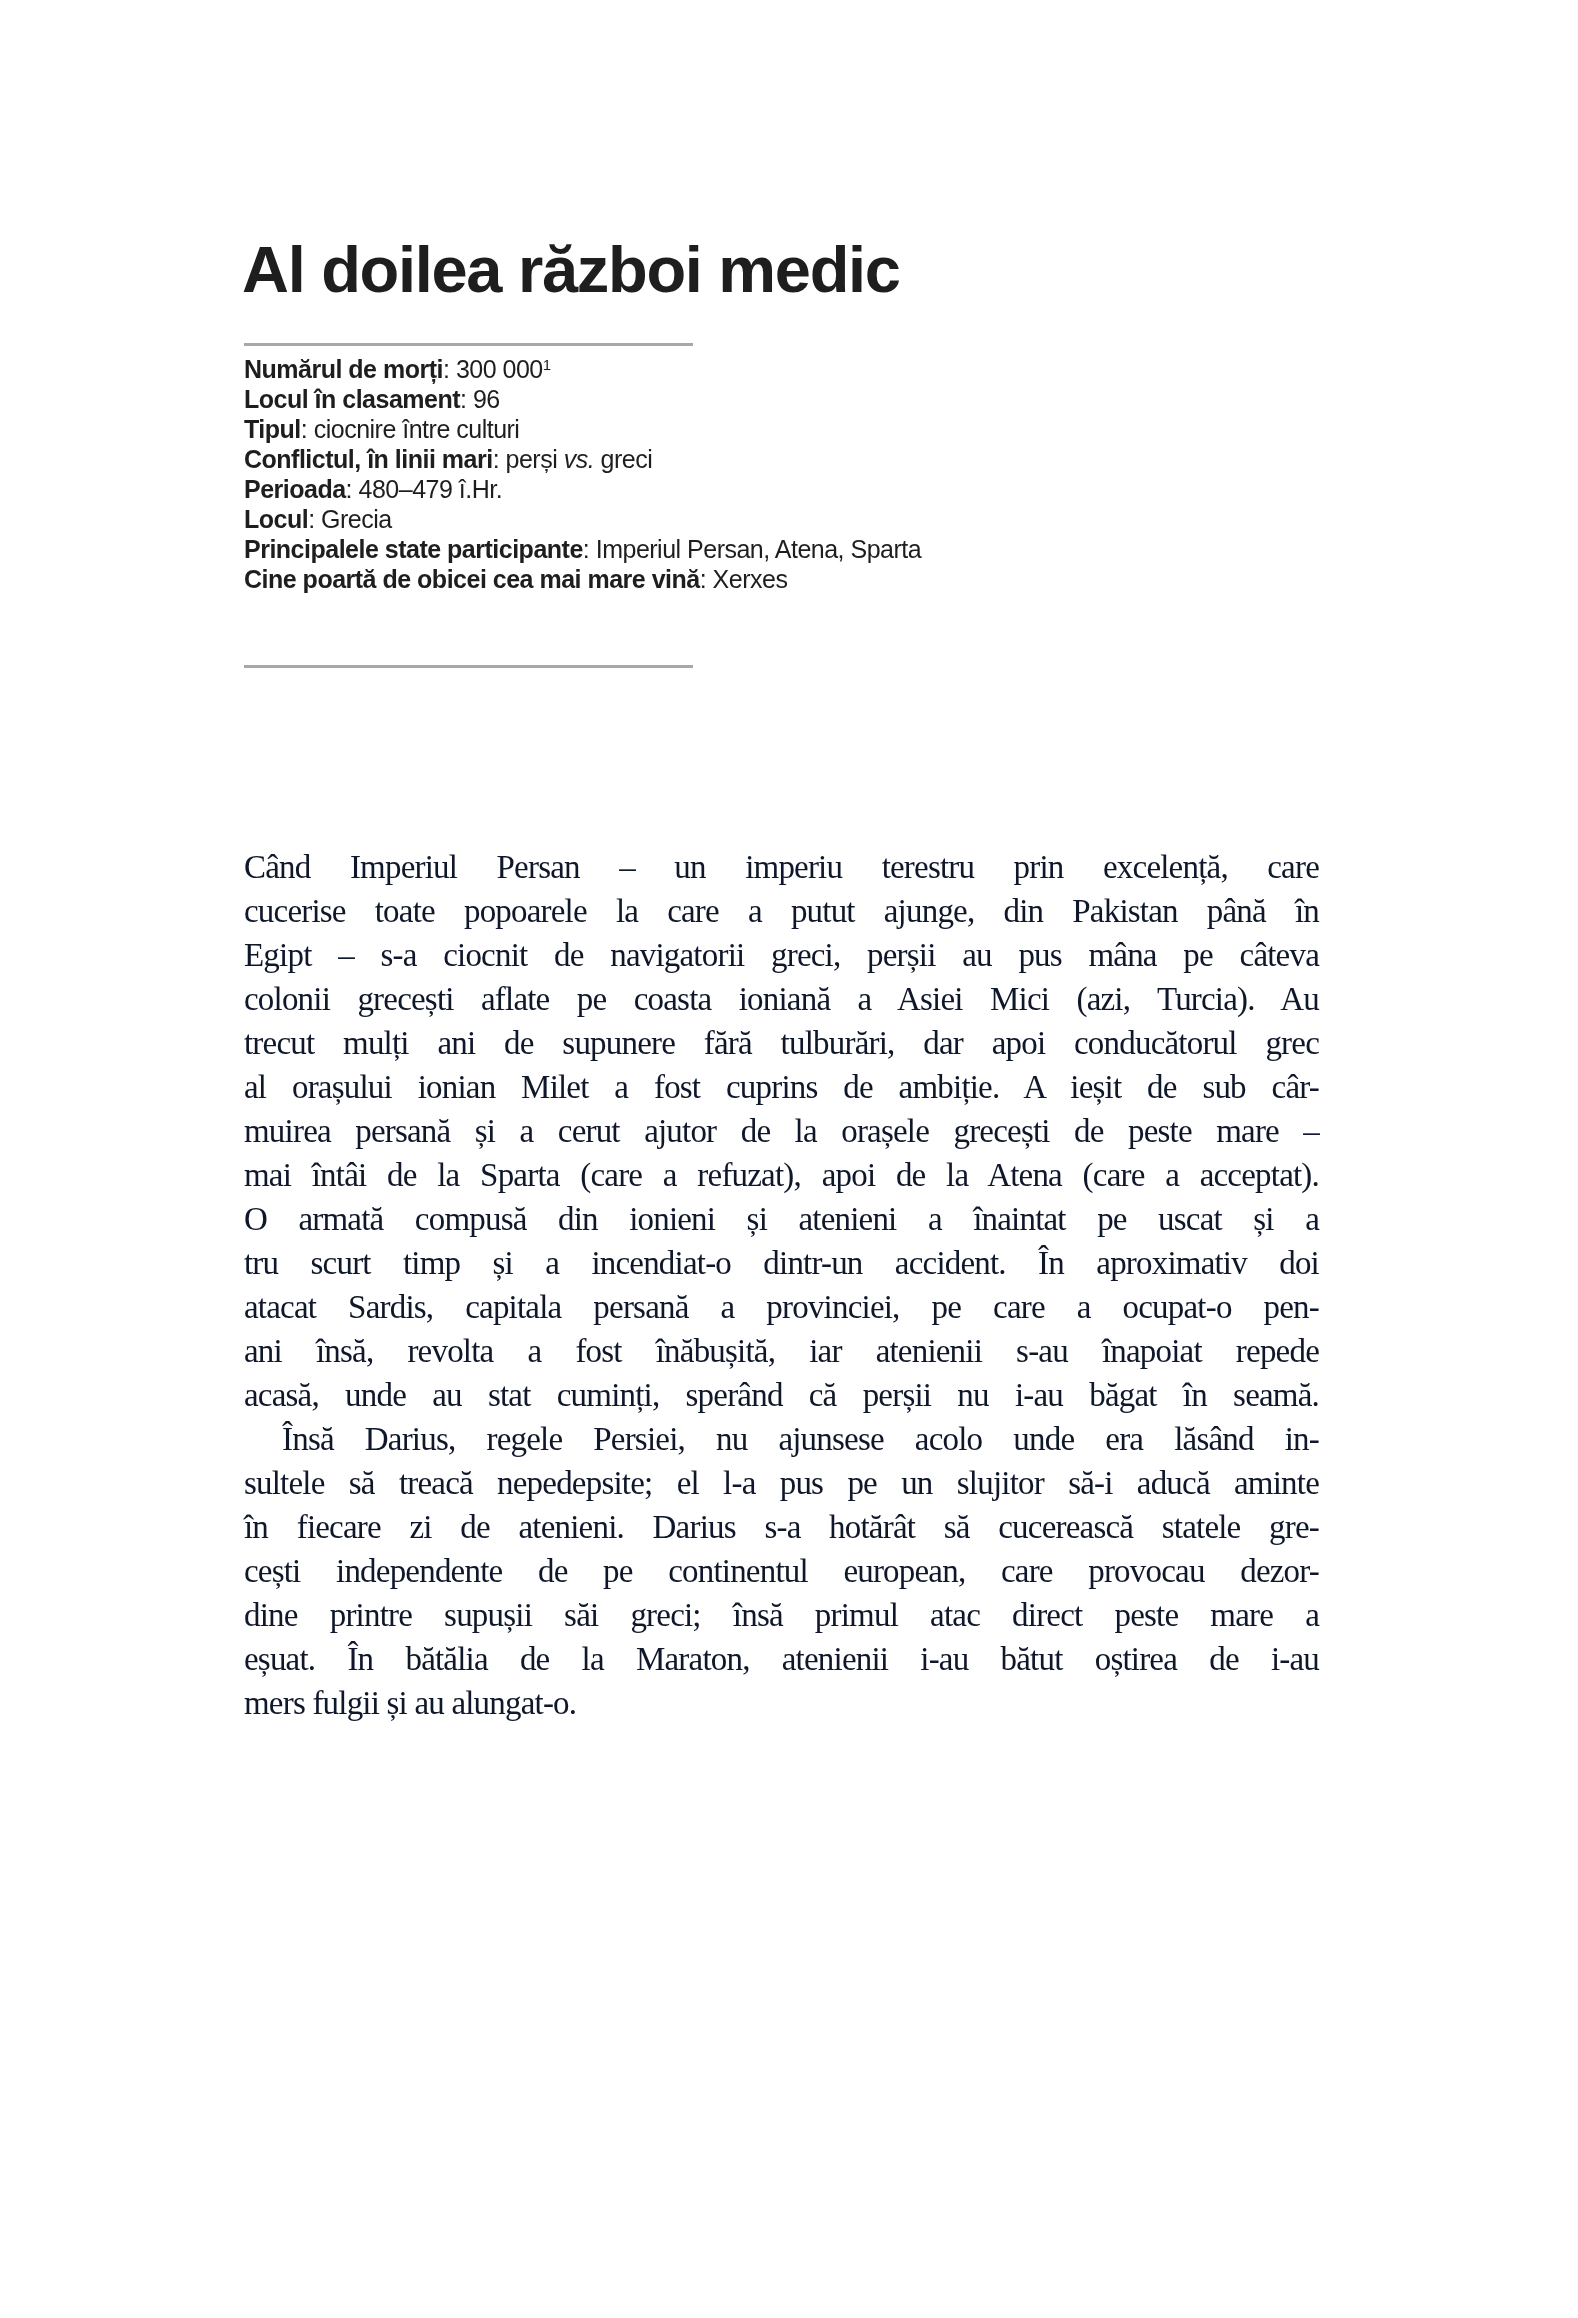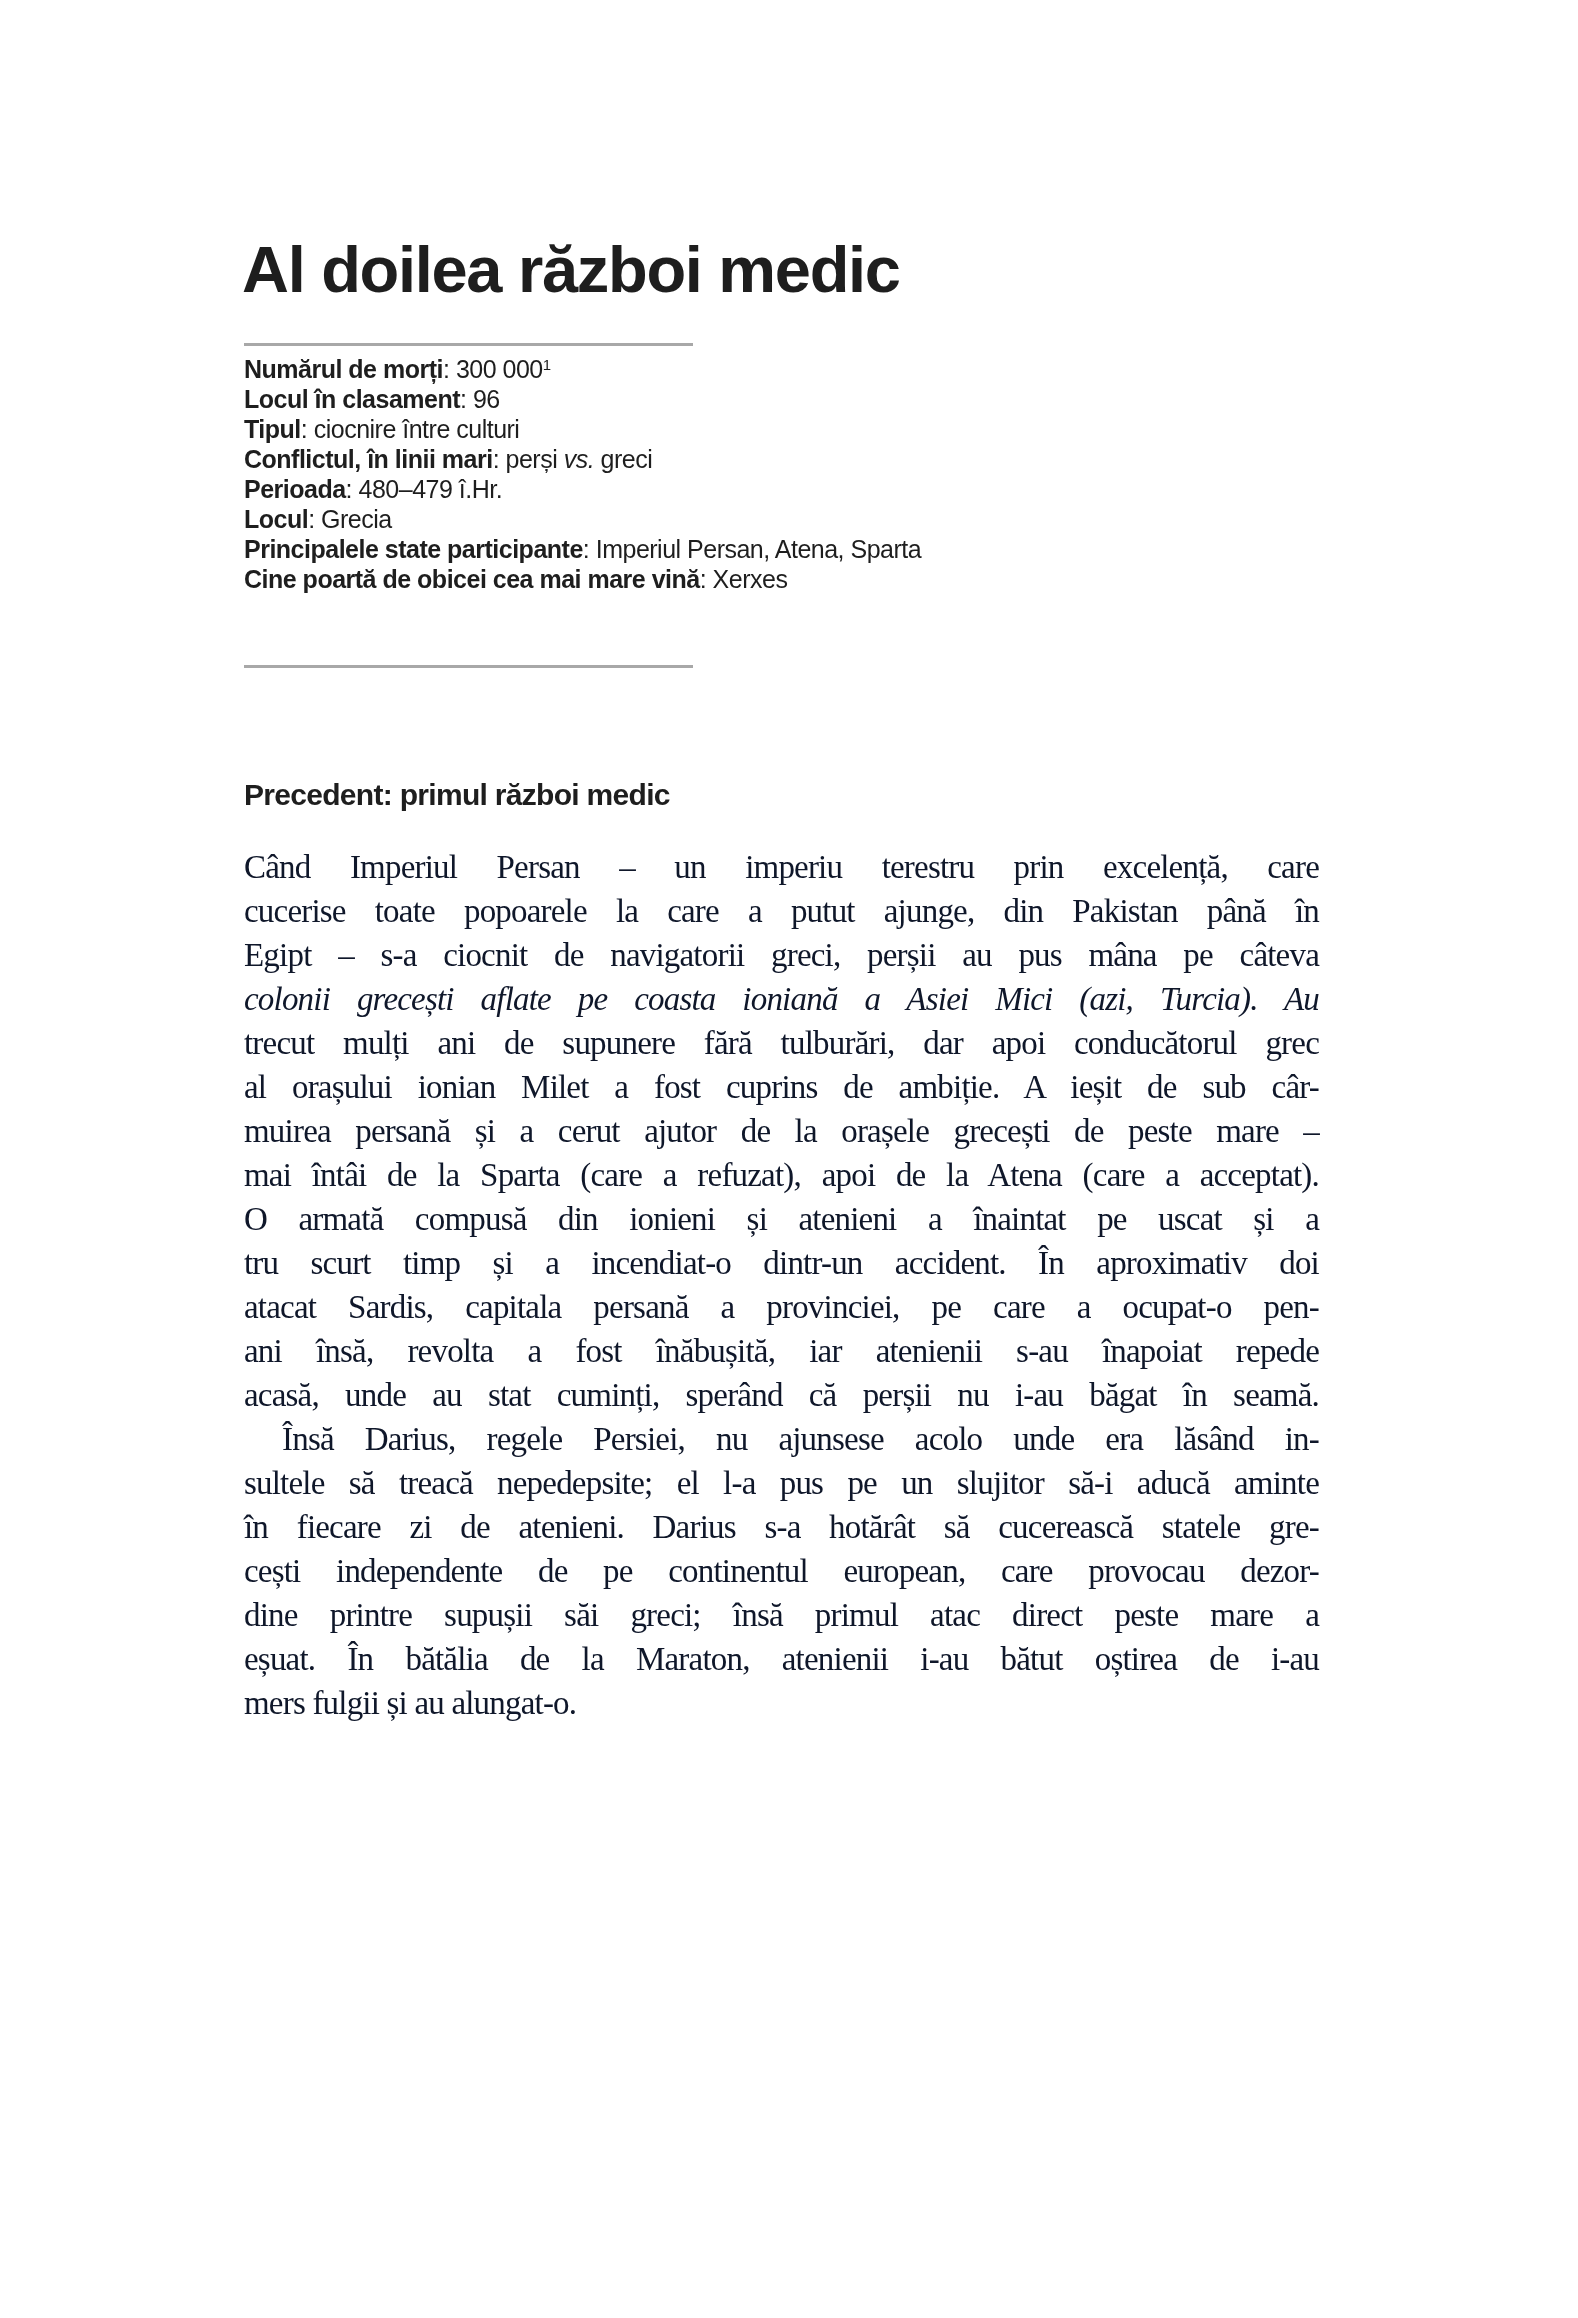--- a/index.html
+++ b/index.html
@@ -133,28 +133,27 @@
     <li>
       <span class="k">Principalele state participante</span><span>: </span><span>Imperiul Persan, Atena, Sparta</span>
     </li>
     <li>
       <span class="k">Cine poartă de obicei cea mai mare vină</span><span>: </span><span>Xerxes</span>
     </li>
   </ul>
 
   <div class="rule bottom"></div>
 
-  <h2 class="subheading">Precedent: primul război medic</h2>
 
   <div class="body-text">
     <div>
       <span class="line"><span style="white-space: nowrap; word-spacing: 0px;">Când Imperiul Persan – un imperiu terestru prin excelență, care</span></span>
       <span class="line"><span style="white-space: nowrap; word-spacing: 0px;">cucerise toate popoarele la care a putut ajunge, din Pakistan până în</span></span>
       <span class="line"><span style="white-space: nowrap; word-spacing: 0px;">Egipt – s-a ciocnit de navigatorii greci, perșii au pus mâna pe câteva</span></span>
-      <span class="line"><span style="white-space: nowrap; word-spacing: 0px; font-style: italic;">colonii grecești aflate pe coasta ioniană a Asiei Mici (azi, Turcia). Au</span></span>
+      <span class="line"><span style="white-space: nowrap; word-spacing: 0px;">colonii grecești aflate pe coasta ioniană a Asiei Mici (azi, Turcia). Au</span></span>
       <span class="line"><span style="white-space: nowrap; word-spacing: 0px;">trecut mulți ani de supunere fără tulburări, dar apoi conducătorul grec</span></span>
       <span class="line"><span style="white-space: nowrap; word-spacing: 0px;">al orașului ionian Milet a fost cuprins de ambiție. A ieșit de sub câr-</span></span>
       <span class="line"><span style="white-space: nowrap; word-spacing: 0px;">muirea persană și a cerut ajutor de la orașele grecești de peste mare –</span></span>
       <span class="line"><span style="white-space: nowrap; word-spacing: 0px;">mai întâi de la Sparta (care a refuzat), apoi de la Atena (care a acceptat).</span></span>
       <span class="line"><span style="white-space: nowrap; word-spacing: 0px;">O armată compusă din ionieni și atenieni a înaintat pe uscat și a</span></span>
       <span class="line"><span style="white-space: nowrap; word-spacing: 0px;">tru scurt timp și a incendiat-o dintr-un accident. În aproximativ doi</span></span>
       <span class="line"><span style="white-space: nowrap; word-spacing: 0px;">atacat Sardis, capitala persană a provinciei, pe care a ocupat-o pen-</span></span>
       <span class="line"><span style="white-space: nowrap; word-spacing: 0px;">ani însă, revolta a fost înăbușită, iar atenienii s-au înapoiat repede</span></span>
       <span class="line"><span style="white-space: nowrap; word-spacing: 0px;">acasă, unde au stat cuminți, sperând că perșii nu i-au băgat în seamă.</span></span>
     </div>

